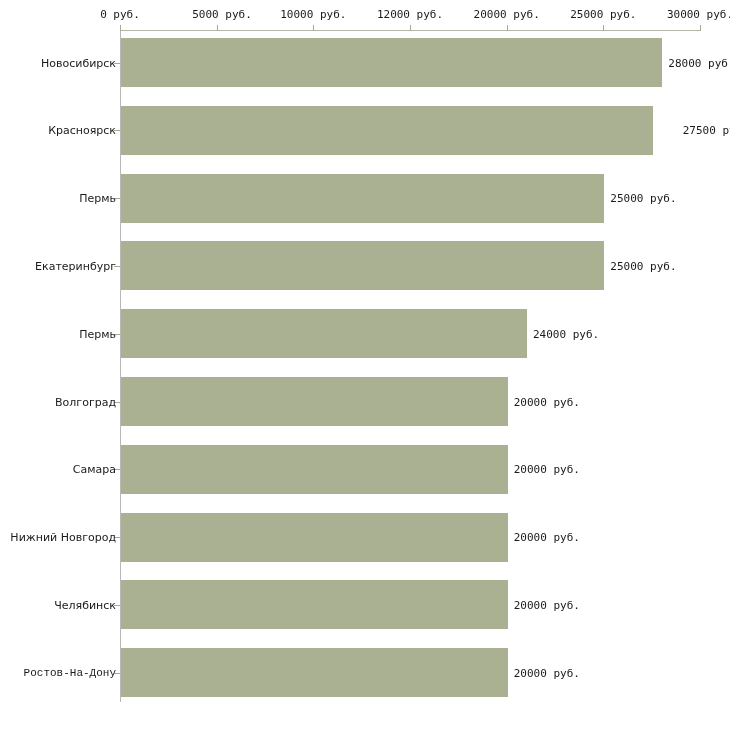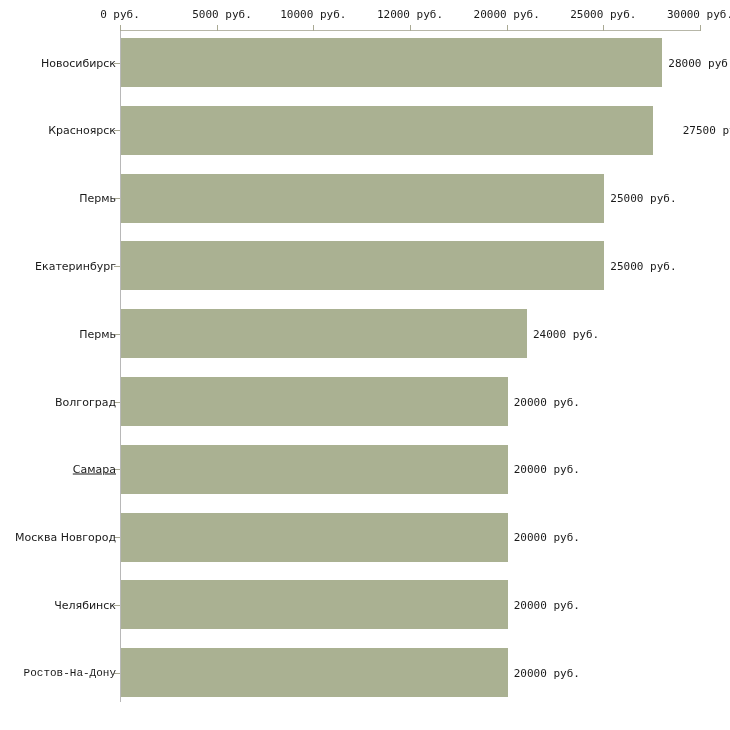--- a/index.html
+++ b/index.html
@@ -124,23 +124,23 @@
       <div class="cat-label" style="top: 130.3px;">Красноярск</div>
       <div class="ytick" style="top: 198px;"></div>
       <div class="cat-label" style="top: 198.1px;">Пермь</div>
       <div class="ytick" style="top: 266px;"></div>
       <div class="cat-label" style="top: 265.9px;">Екатеринбург</div>
       <div class="ytick" style="top: 334px;"></div>
       <div class="cat-label" style="top: 333.7px;">Пермь</div>
       <div class="ytick" style="top: 402px;"></div>
       <div class="cat-label" style="top: 401.5px;">Волгоград</div>
       <div class="ytick" style="top: 469px;"></div>
-      <div class="cat-label" style="top: 469.3px; text-decoration: underline;">Самара</div>
+      <div class="cat-label" style="top: 469.3px;">Самара</div>
       <div class="ytick" style="top: 537px;"></div>
-      <div class="cat-label" style="top: 537.1px;">Москва Новгород</div>
+      <div class="cat-label" style="top: 537.1px;">Нижний Новгород</div>
       <div class="ytick" style="top: 605px;"></div>
       <div class="cat-label" style="top: 604.9px;">Челябинск</div>
       <div class="ytick" style="top: 673px;"></div>
       <div class="cat-label" style="top: 672.7px; font-family: Liberation Mono, monospace;">Ростов-На-Дону</div>
     </div>
   <div id="bars-layer">
       <div class="bar" title="Новосибирск 28000 руб." style="left: 121px; top: 38px; width: 541.333px; height: 49px; background: rgb(170, 177, 146);"></div>
       <div class="bar-value-label" style="left: 668.333px; top: 62.5px;">28000 руб.</div>
       <div class="bar" title="Красноярск 27500 руб." style="left: 121px; top: 105.8px; width: 531.667px; height: 49px; background: rgb(170, 177, 146);"></div>
       <div class="bar-value-label" style="left: 658.667px; top: 130.3px; margin-left: 24px;">27500 руб.</div>

